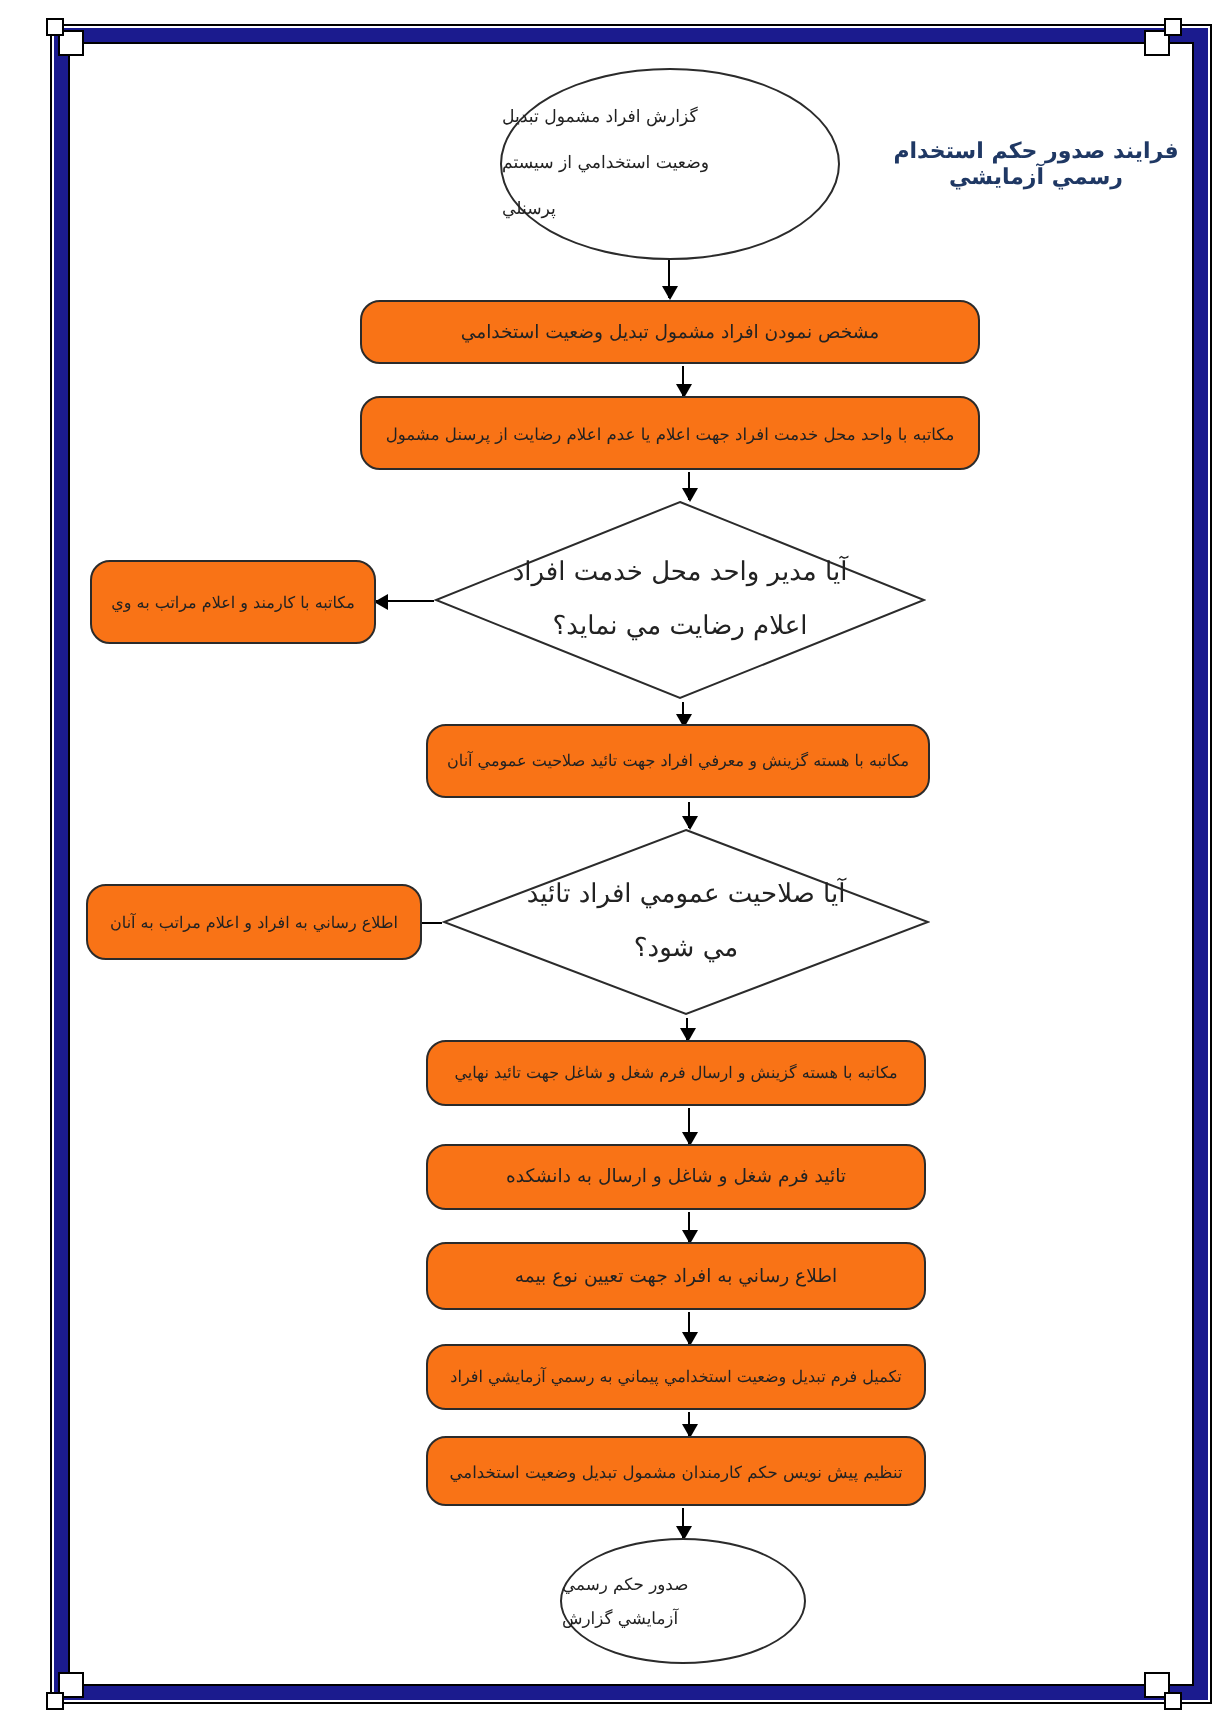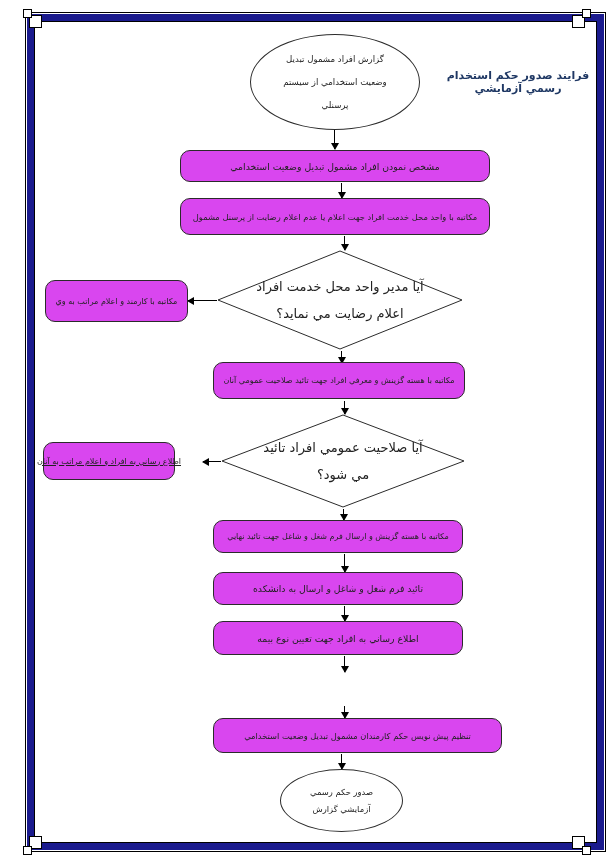--- a/index.html
+++ b/index.html
@@ -18,23 +18,23 @@
   .corner.tl .big{left:6px;top:6px}.corner.tl .small{left:0;top:0}
   .corner.tr .big{right:6px;top:6px}.corner.tr .small{right:0;top:0}
   .corner.bl .big{left:6px;bottom:6px}.corner.bl .small{left:0;bottom:0}
   .corner.br .big{right:6px;bottom:6px}.corner.br .small{right:0;bottom:0}
 
   .title{position:absolute;left:432px;top:69px;width:172px;text-align:center;
          font-size:11px;font-weight:bold;color:#1f3864;direction:rtl;}
 
   .node{position:absolute;box-sizing:border-box;display:flex;align-items:center;justify-content:center;
         text-align:center;direction:rtl;color:#222;}
-  .box{border:1px solid #2b2b2b;border-radius:10px;background:#d946ef;padding:2px 4px;white-space:nowrap;}
+  .box{border:1px solid #2b2b2b;border-radius:10px;background:#f97316;padding:2px 4px;white-space:nowrap;}
   .t9{font-size:9.3px}.t8{font-size:8.3px}.t7{font-size:8px}
-  .ellipse{border:1px solid #2b2b2b;border-radius:50%;background:#fff;flex-direction:column;}
+  .ellipse{border:1px solid #2b2b2b;border-radius:50%;background:#fff;flex-direction:column;align-items:flex-end;}
   .ellipse .eline{display:block;}
   .start-e{font-size:8.6px;gap:13px;}
   .end-e{font-size:8.4px;gap:7px;}
 
   .diamond{position:absolute;}
   .diamond svg{position:absolute;left:0;top:0;}
   .dtext{position:absolute;left:0;top:0;width:100%;height:100%;display:flex;flex-direction:column;
          align-items:center;justify-content:center;gap:12px;font-size:13px;direction:rtl;text-align:center;}
 
   .varrow{position:absolute;width:0;border-left:1px solid #000;}
@@ -116,44 +116,47 @@
     <svg width="244" height="94" viewBox="0 0 244 94">
       <polygon points="122,1 243,47 122,93 1,47" fill="#ffffff" stroke="#2b2b2b" stroke-width="1"></polygon>
     </svg>
     <div class="dtext">
       <span>آيا صلاحيت عمومي افراد تائيد</span>
       <span>مي شود؟</span>
     </div>
   </div>
 
   <div class="harrow" style="left:203px;top:461px;width:18px;"></div>
-  <div class="node box t7" style="left:43px;top:442px;width:132px;height:38px;text-decoration:underline;">
+  <div class="node box t7" style="left:43px;top:442px;width:168px;height:38px;">
     <span>اطلاع رساني به افراد و اعلام مراتب به آنان</span>
   </div>
 
   <div class="varrow" style="left:343px;top:509px;height:11px;"></div>
 
   <div class="node box t7" style="left:213px;top:520px;width:250px;height:33px;">
     <span>مكاتبه با هسته گزينش و ارسال فرم شغل و شاغل جهت تائيد نهايي</span>
   </div>
   <div class="varrow" style="left:344px;top:554px;height:18px;"></div>
 
   <div class="node box t9" style="left:213px;top:572px;width:250px;height:33px;justify-content:center;">
     <span>تائيد فرم شغل و شاغل و ارسال به دانشكده</span>
   </div>
   <div class="varrow" style="left:344px;top:606px;height:15px;"></div>
 
   <div class="node box t9" style="left:213px;top:621px;width:250px;height:34px;">
     <span>اطلاع رساني به افراد جهت تعيين نوع بيمه</span>
   </div>
   <div class="varrow" style="left:344px;top:656px;height:16px;"></div>
 
+  <div class="node box t7" style="left:213px;top:672px;width:250px;height:33px;">
+    <span>تكميل فرم تبديل وضعيت استخدامي پيماني به رسمي آزمايشي افراد</span>
+  </div>
   <div class="varrow" style="left:344px;top:706px;height:12px;"></div>
 
-  <div class="node box t8" style="left:213px;top:718px;width:289px;height:35px;">
+  <div class="node box t8" style="left:213px;top:718px;width:250px;height:35px;">
     <span>تنظيم پيش نويس حكم كارمندان مشمول تبديل وضعيت استخدامي</span>
   </div>
   <div class="varrow" style="left:341px;top:754px;height:15px;"></div>
 
   <div class="node ellipse end-e" style="left:280px;top:769px;width:123px;height:63px;">
     <span class="eline">صدور حكم رسمي</span>
     <span class="eline">آزمايشي گزارش</span>
   </div>
 
 </div>

